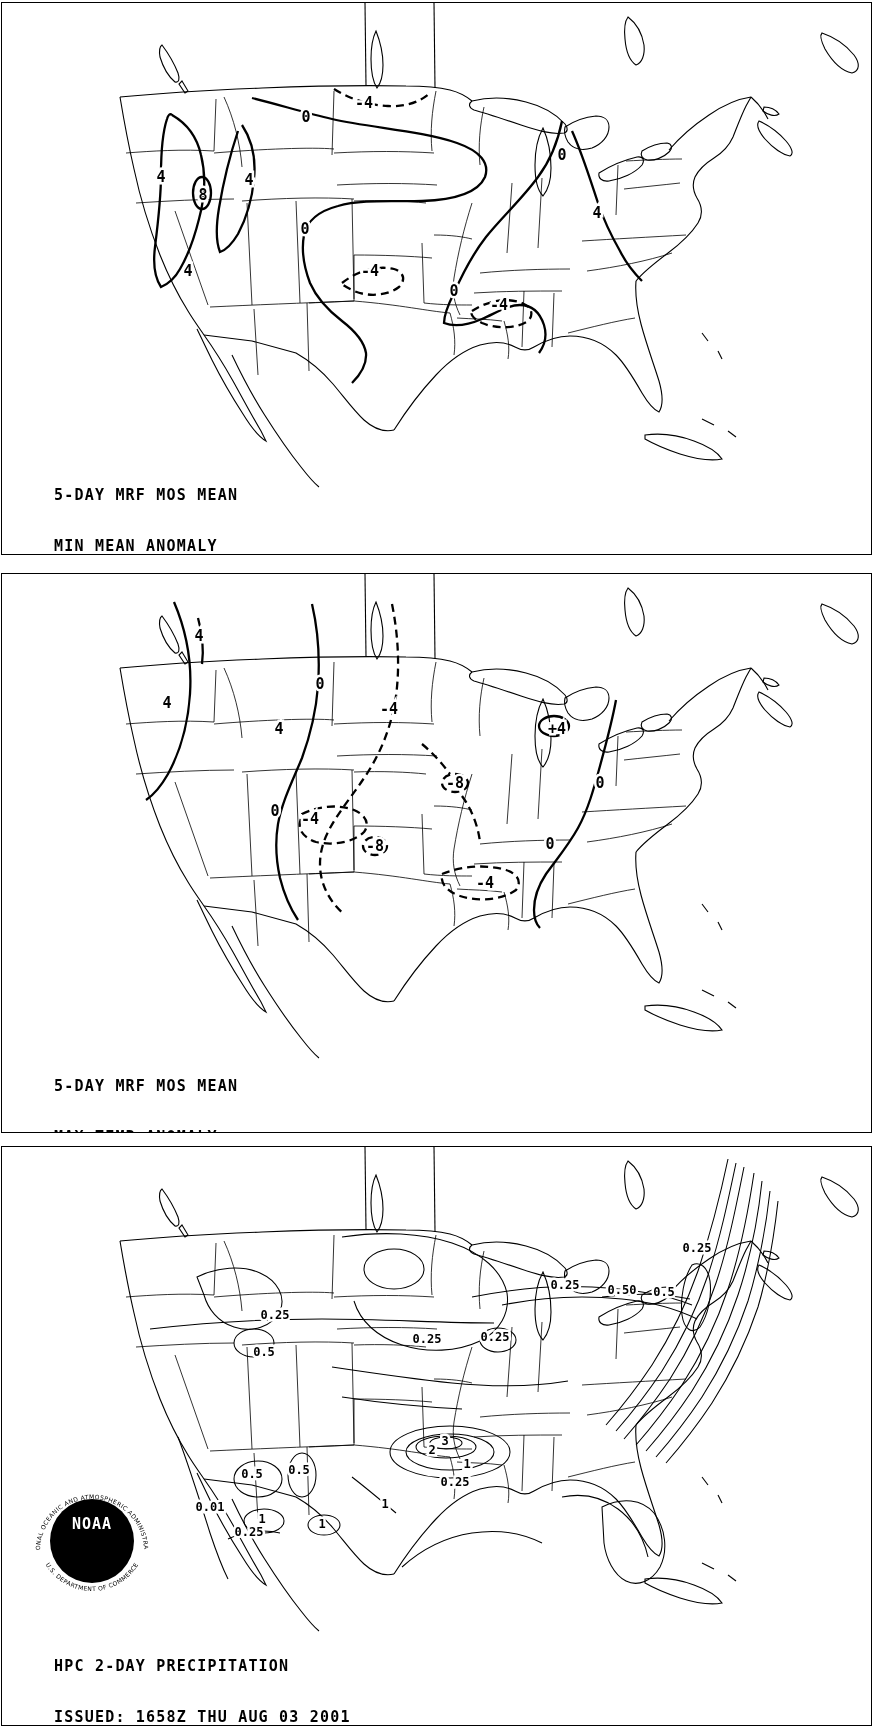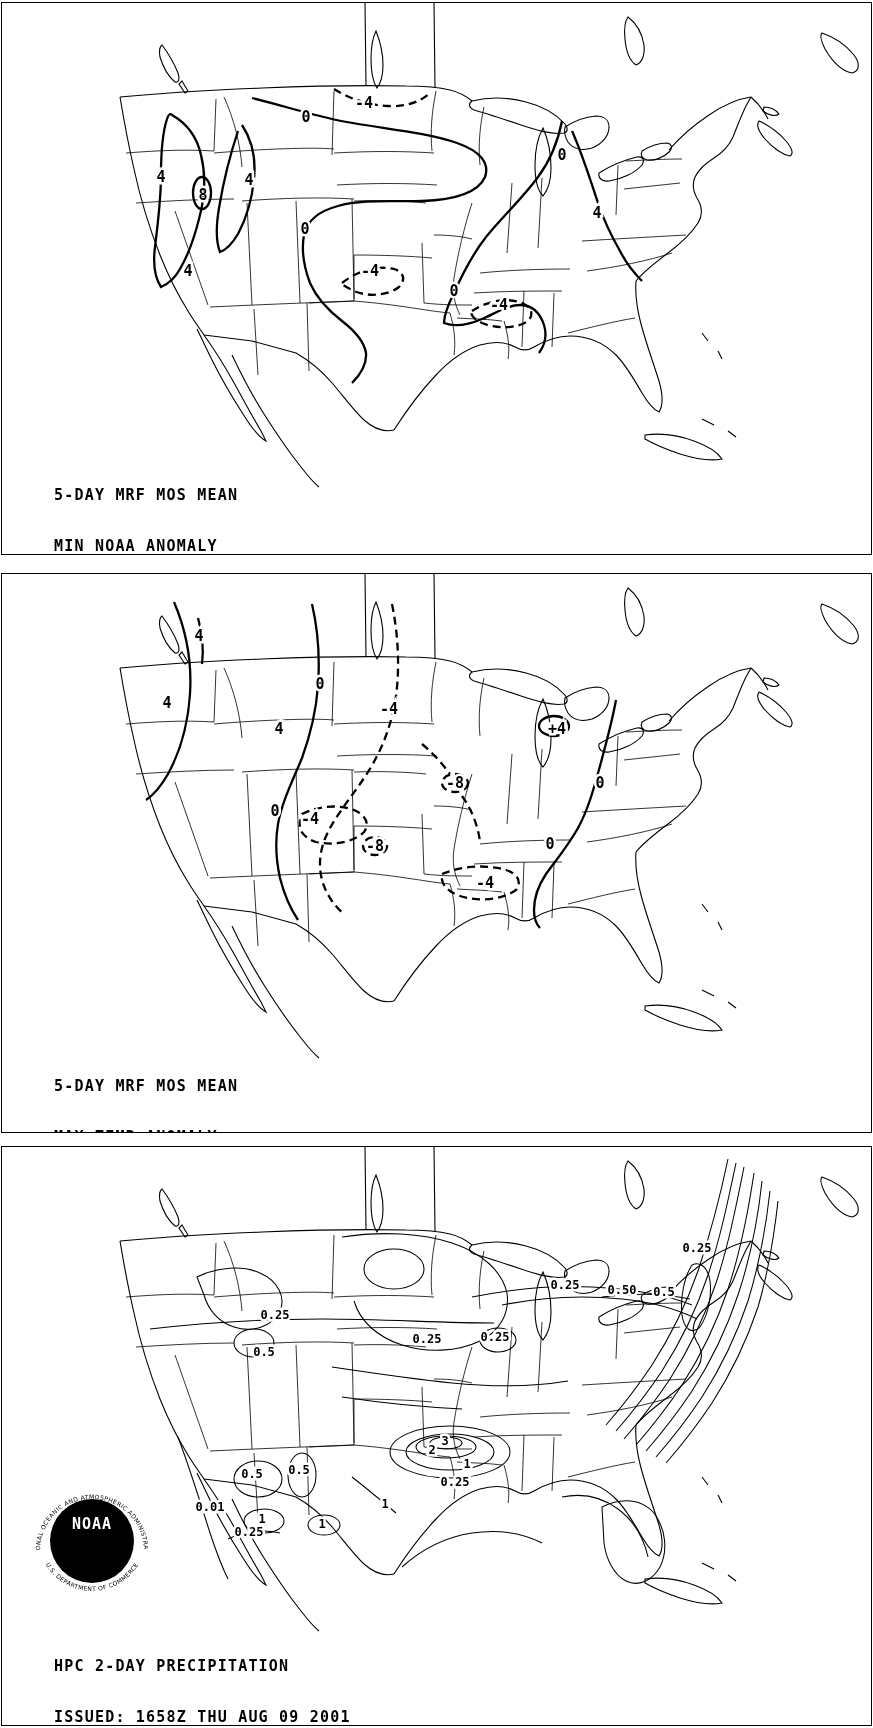--- a/index.html
+++ b/index.html
@@ -142,21 +142,21 @@
           <text x="186" y="273" class="clabel t">4</text>
           <text x="368" y="273" class="clabel t">-4</text>
           <text x="560" y="157" class="clabel t">0</text>
           <text x="595" y="215" class="clabel t">4</text>
           <text x="452" y="293" class="clabel t">0</text>
           <text x="497" y="307" class="clabel t">-4</text>
         </g>
     </svg>
     <div class="titleblock">
       <div>5-DAY MRF MOS MEAN</div>
-      <div>MIN NOAA ANOMALY</div>
+      <div>MIN MEAN ANOMALY</div>
       
       
       
       
     </div>
   </div>
 
   <div class="panel" id="panel-2">
     <svg class="map" width="869" height="558" viewBox="0 0 869 558">
       <use href="#base-map"></use>
@@ -273,21 +273,21 @@
         <text class="logo-arc">
           <textPath href="#arc-top" startOffset="50%" text-anchor="middle">NATIONAL OCEANIC AND ATMOSPHERIC ADMINISTRATION</textPath>
         </text>
         <text class="logo-arc">
           <textPath href="#arc-bottom" startOffset="50%" text-anchor="middle">U.S. DEPARTMENT OF COMMERCE</textPath>
         </text>
       </g>
     </svg>
     <div class="titleblock">
       <div>HPC 2-DAY PRECIPITATION</div>
-      <div>ISSUED: 1658Z THU AUG 09 2001</div>
+      <div>ISSUED: 1658Z THU AUG 03 2001</div>
       
       
       
       
     </div>
   </div>
 
 </div>
 
 </body></html>

